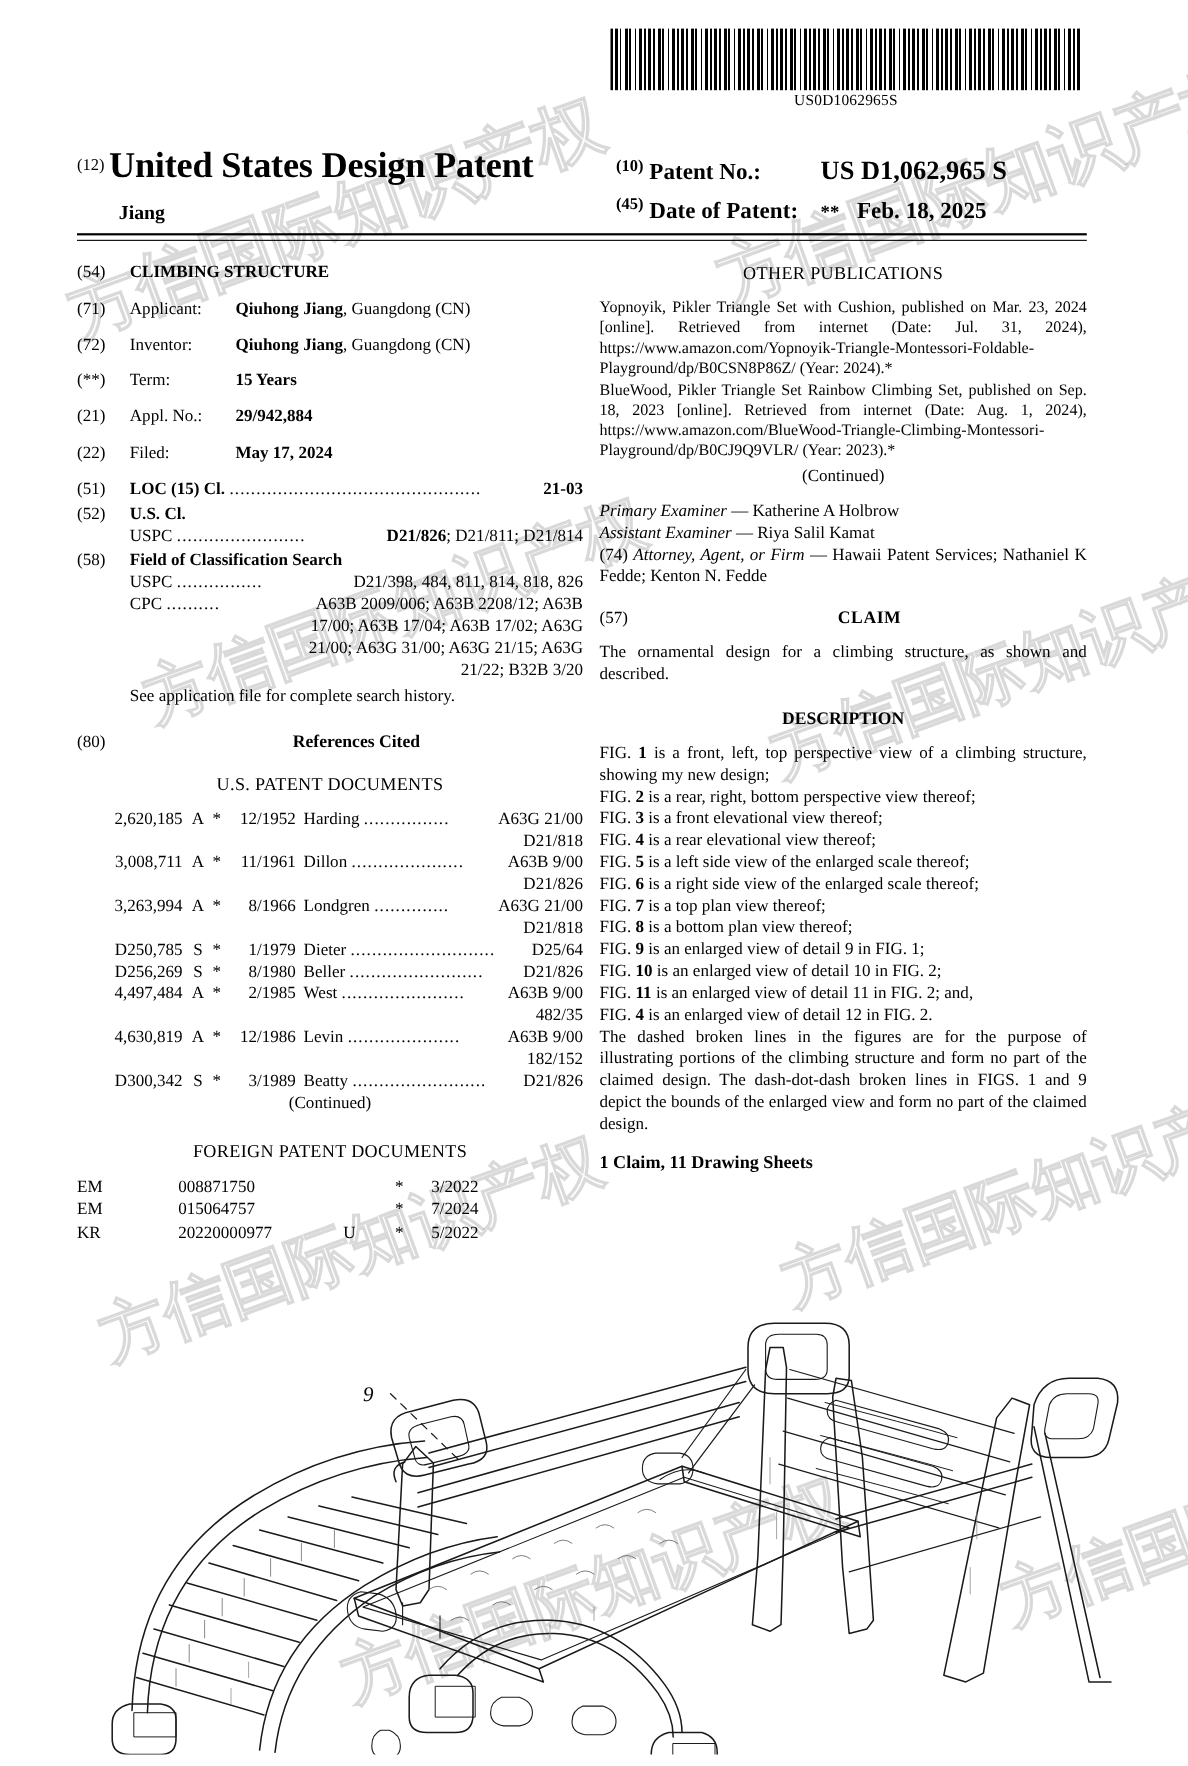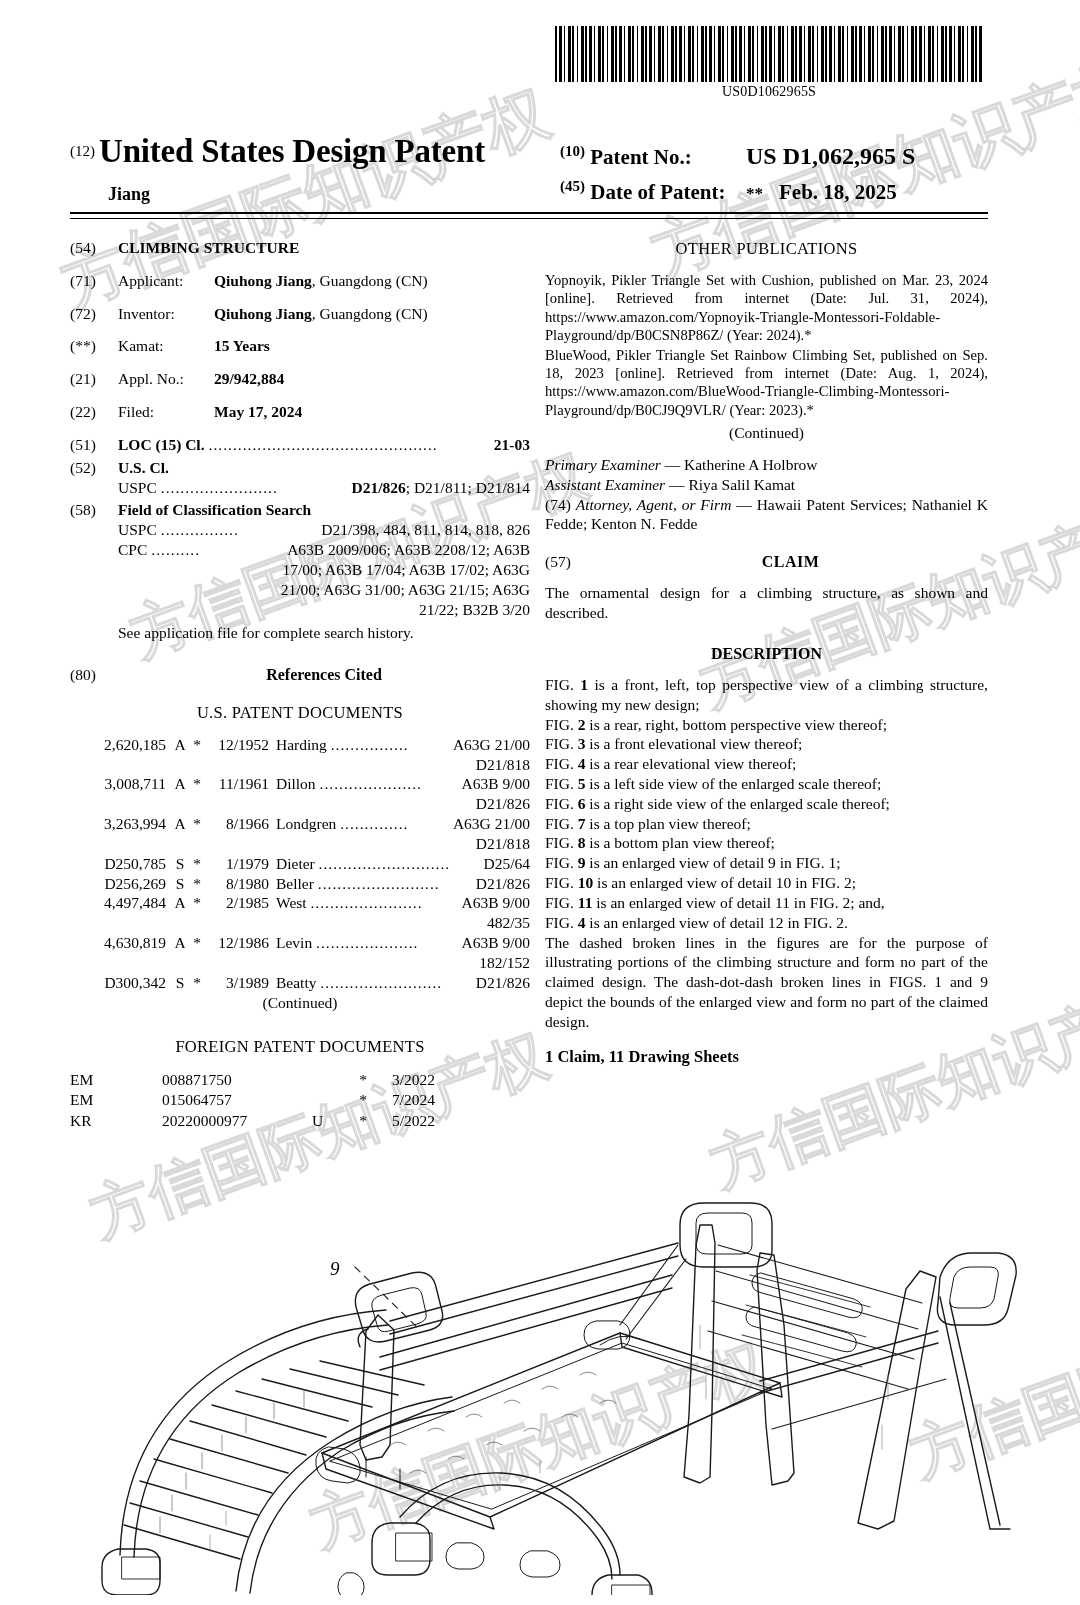--- a/index.html
+++ b/index.html
@@ -176,21 +176,21 @@
     </div>
 
     <div class="fld">
       <span class="num">(72)</span>
       <span class="lab">Inventor:</span>
       <span class="val"><span class="b">Qiuhong Jiang</span><span>, Guangdong (CN)</span></span>
     </div>
 
     <div class="fld">
       <span class="num">(**)</span>
-      <span class="lab">Kamat:</span>
+      <span class="lab">Term:</span>
       <span class="val b">15 Years</span>
     </div>
 
     <div class="fld">
       <span class="num">(21)</span>
       <span class="lab">Appl. No.:</span>
       <span class="val b">29/942,884</span>
     </div>
 
     <div class="fld">

